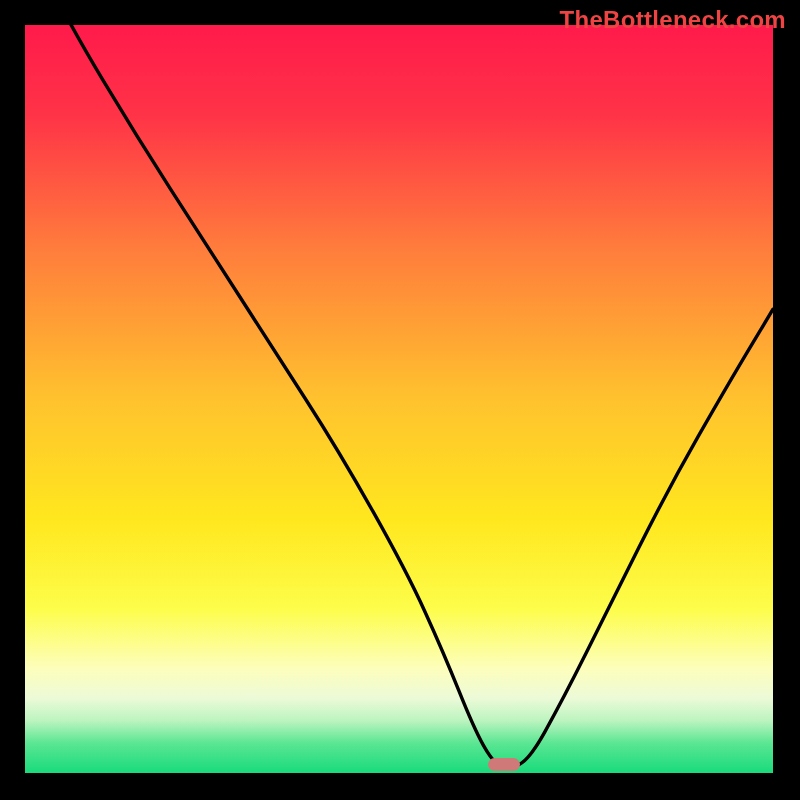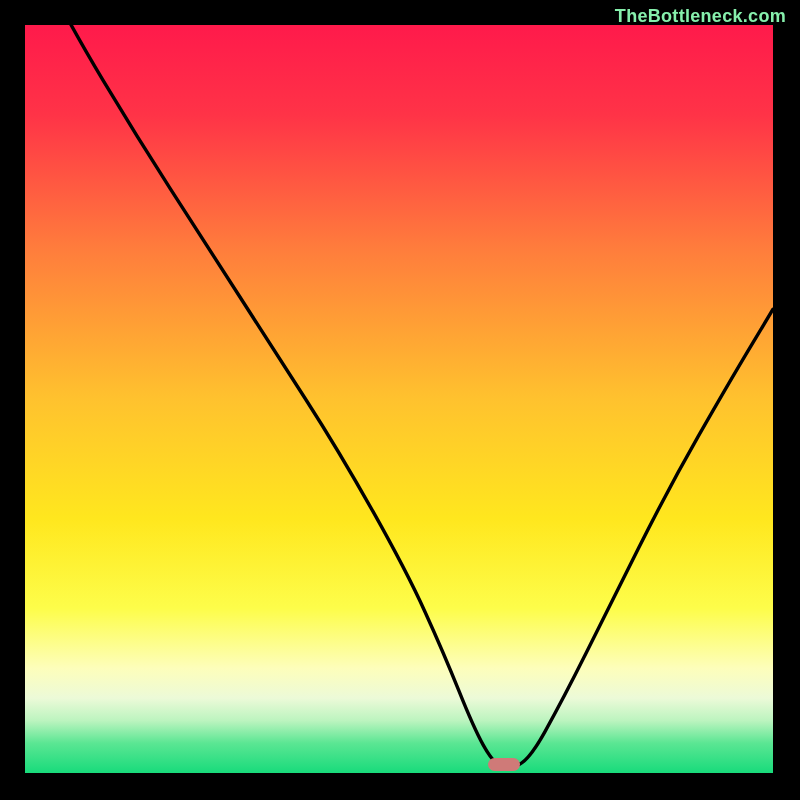--- a/index.html
+++ b/index.html
@@ -13,23 +13,23 @@
   .frame {
     position: relative;
     width: 800px;
     height: 800px;
     background: #000;
   }
   .watermark {
     position: absolute;
     top: 6px;
     right: 14px;
-    color: #86efac;
+    color: #ef4444;
     font-family: Arial, Helvetica, sans-serif;
-    font-size: 18px;
+    font-size: 24px;
     font-weight: 600;
     letter-spacing: 0.3px;
     z-index: 10;
     margin-left: 23px;
   }
   .plot-area {
     position: absolute;
     left: 25px;
     top: 25px;
     width: 748px;

